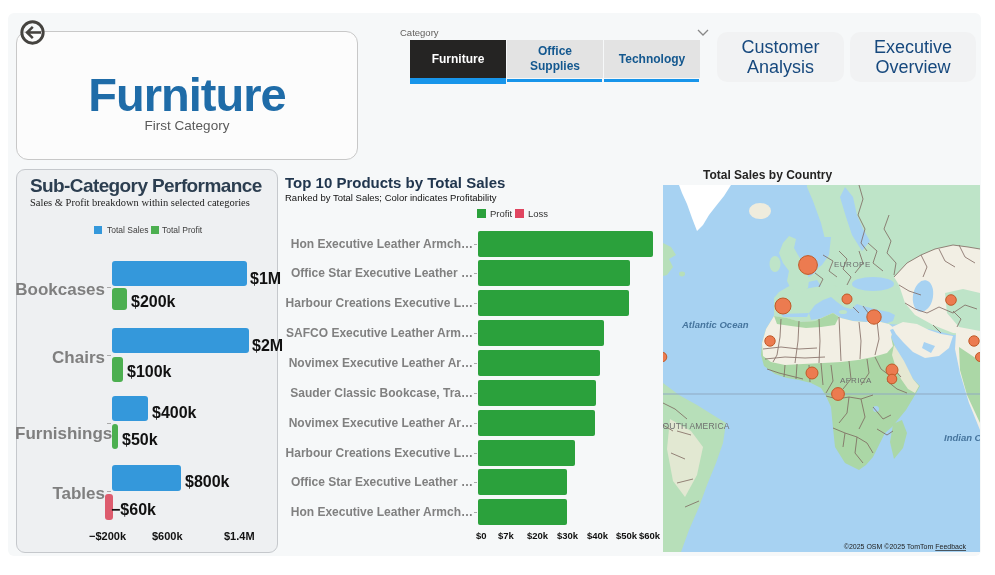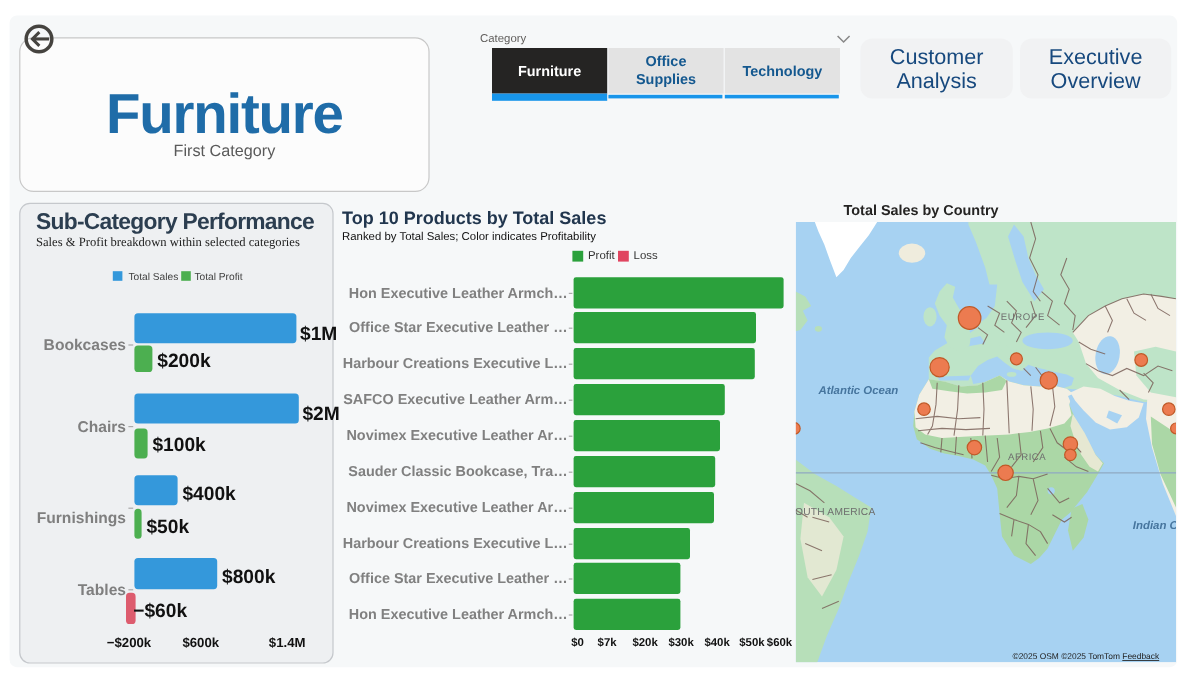--- a/index.html
+++ b/index.html
@@ -28,21 +28,21 @@
   #btn1 { left:717px; width:127px; }
   #btn2 { left:850px; width:126px; }
 
   
   #panel { left:16px; top:169px; width:262px; height:384px; background:#eef0f2; border:1px solid #c5c8cc; border-radius:9px; }
   #ptitle { left:30px; top:175px; font-size:19px; font-weight:bold; color:#2c3e50; letter-spacing:-0.6px; }
   #psub { left:30px; top:197px; font-size:10.5px; color:#222; font-family:"Liberation Serif", serif; }
   .legsq { width:8px; height:8px; top:226px; }
   .legtxt { top:225px; font-size:8.5px; color:#404040; }
   .bar { border-radius:3px; }
-  .catlbl { font-size:13px; font-weight:bold; color:#7f7f7f; text-align:right; width:90px; left:15px; }
+  .catlbl { font-size:17px; font-weight:bold; color:#7f7f7f; text-align:right; width:90px; left:15px; }
   .vlbl { font-size:16px; font-weight:bold; color:#111; }
   .axlbl { top:530px; font-size:11px; font-weight:bold; color:#111; }
 
   
   #mtitle { left:285px; top:174px; font-size:15px; font-weight:bold; color:#21364e; }
   #msub { left:285px; top:192px; font-size:9.5px; color:#111; }
   .mrow { font-size:12px; font-weight:bold; color:#808080; text-align:right; left:285px; width:188px; }
   .mbar { background:#2ba13c; border-radius:2px; }
   .maxlbl { top:530px; font-size:9.5px; font-weight:bold; color:#111; }
 

